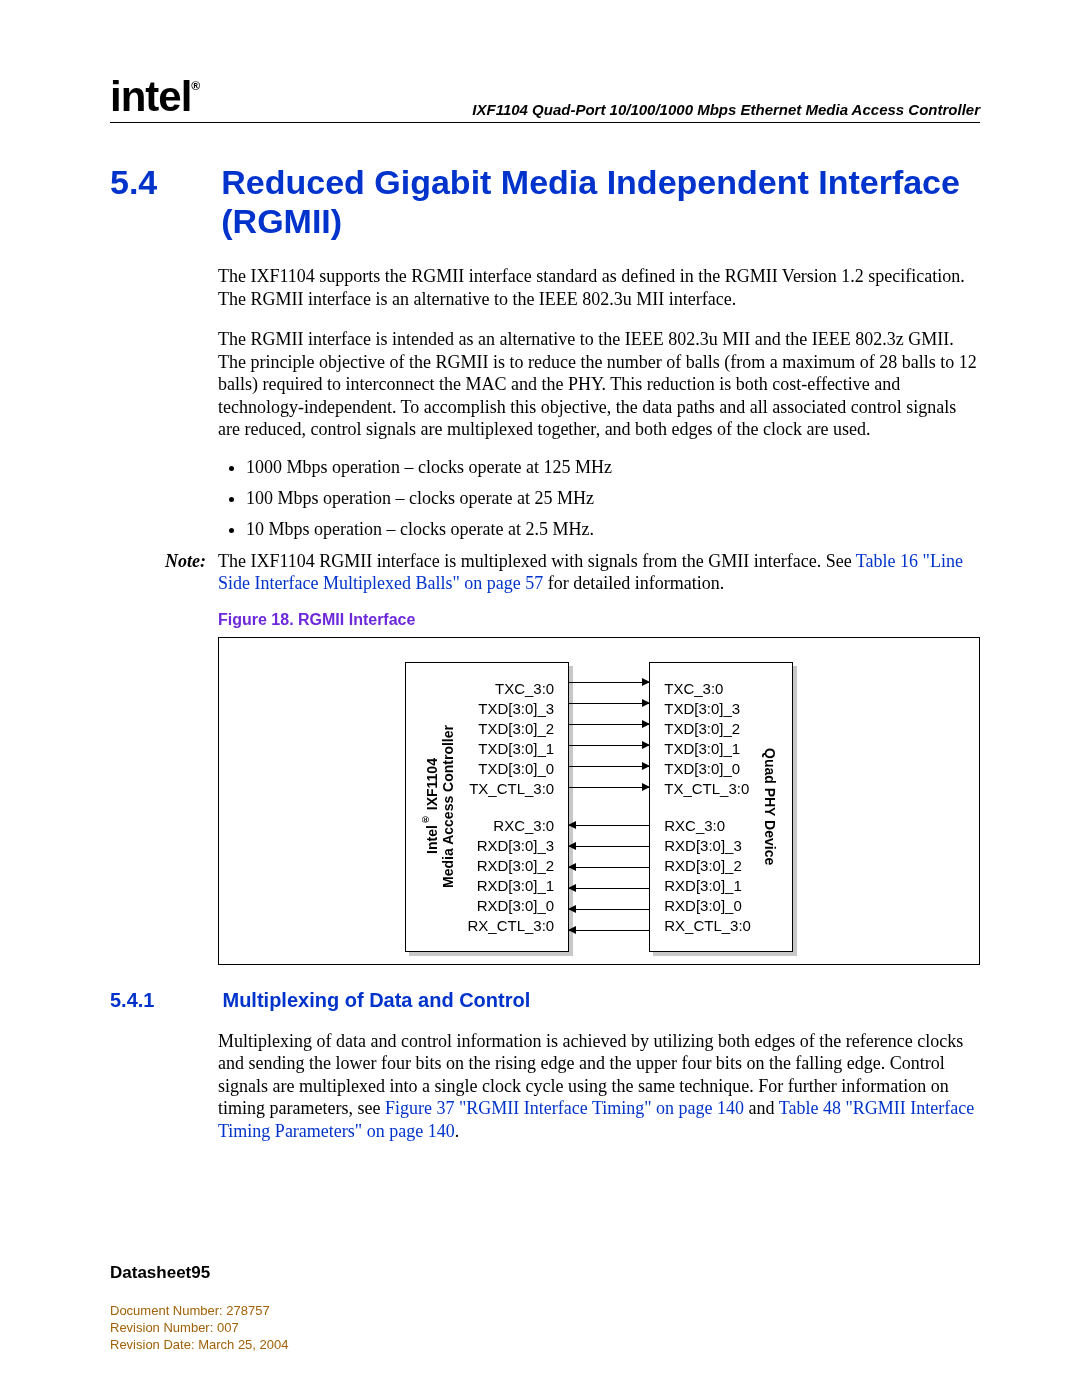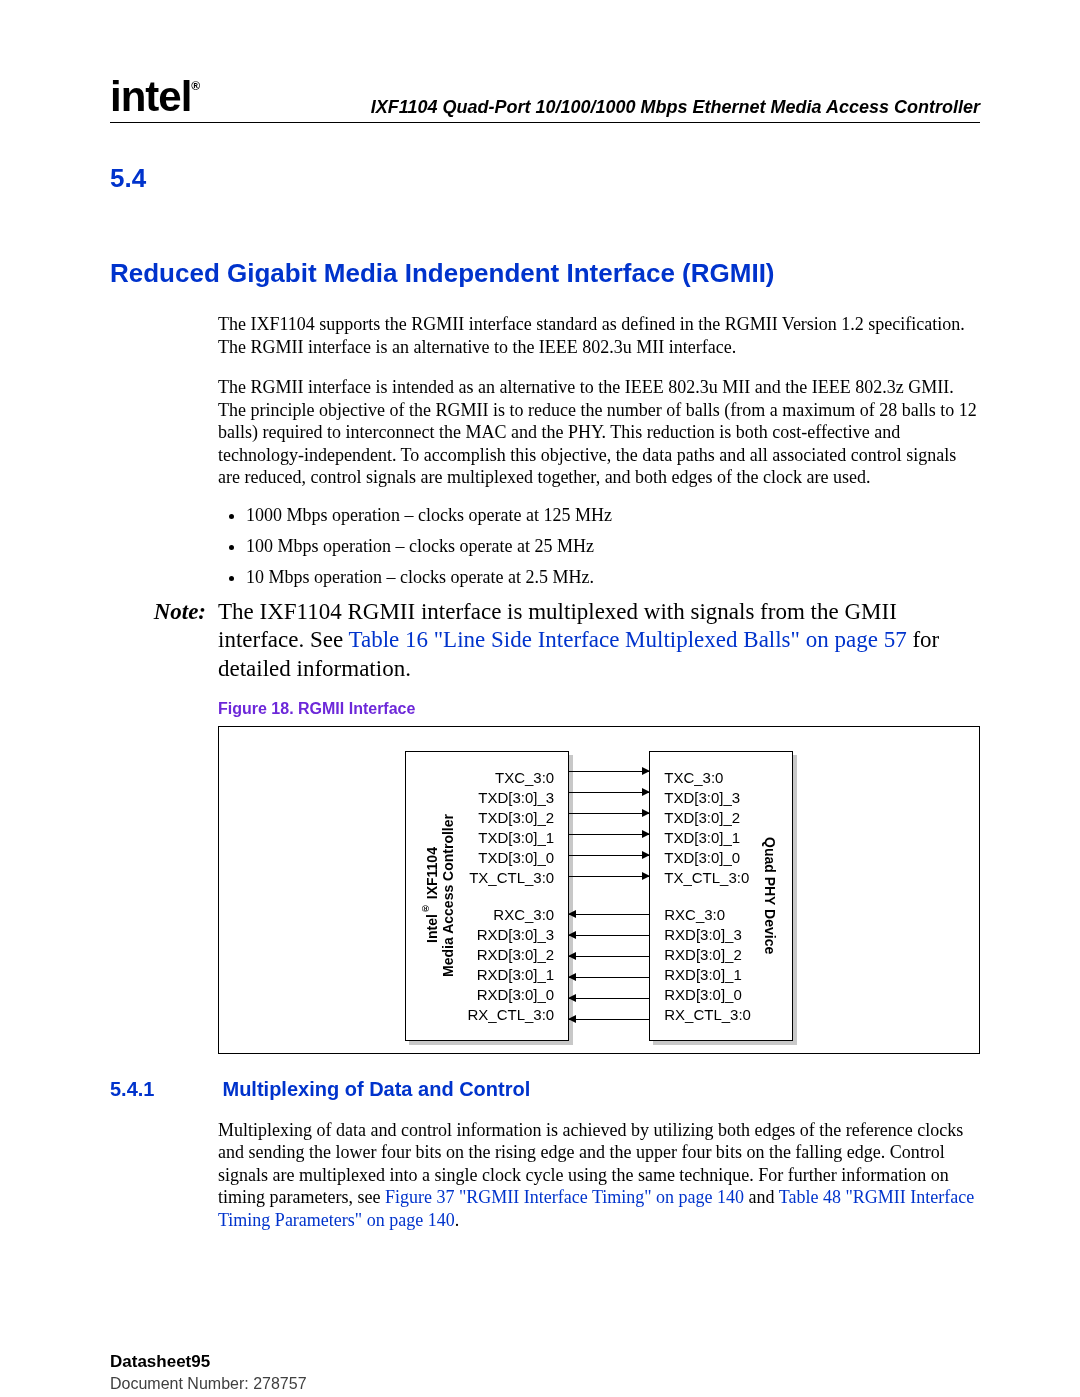--- a/index.html
+++ b/index.html
@@ -33,32 +33,31 @@
   .logo .reg {
     font-size: 12px;
     vertical-align: top;
     position: relative;
     top: 4px;
   }
   .doc-title-header {
     font-family: "Helvetica Neue", Helvetica, Arial, sans-serif;
     font-weight: 700;
     font-style: italic;
-    font-size: 18px;
+    font-size: 15px;
     text-align: right;
   }
   .section-heading {
     display: flex;
     gap: 64px;
     color: #0033cc;
     font-family: "Helvetica Neue", Helvetica, Arial, sans-serif;
     font-weight: 700;
-    font-size: 26px;
+    font-size: 34px;
     margin: 40px 0 24px 0;
-    flex-direction: column;
   }
   .sub-heading {
     display: flex;
     gap: 68px;
     color: #0033cc;
     font-family: "Helvetica Neue", Helvetica, Arial, sans-serif;
     font-weight: 700;
     font-size: 20px;
     margin: 24px 0 16px 0;
   }
@@ -71,21 +70,21 @@
   ul.body-list {
     margin-left: 108px;
     padding-left: 28px;
     font-size: 18px;
     margin-top: 0;
     margin-bottom: 4px;
   }
   ul.body-list li { margin-bottom: 10px; }
   .note-block {
     display: flex;
-    font-size: 23px;
+    font-size: 18px;
     line-height: 1.25;
     margin-bottom: 16px;
   }
   .note-label {
     font-style: italic;
     font-weight: bold;
     width: 108px;
     text-align: right;
     padding-right: 12px;
     box-sizing: border-box;
@@ -191,25 +190,25 @@
   }
   .footer-row {
     display: flex;
     justify-content: flex-start;
     font-family: "Helvetica Neue", Helvetica, Arial, sans-serif;
     font-weight: 700;
     font-size: 17px;
     border-top: 1px solid transparent;
   }
   .footer-meta {
-    color: #404040;
-    font-family: "Helvetica Neue", Helvetica, Arial, sans-serif;
-    font-size: 16px;
+    color: #a16207;
+    font-family: "Helvetica Neue", Helvetica, Arial, sans-serif;
+    font-size: 13px;
     line-height: 1.3;
-    margin-top: 2px;
+    margin-top: 20px;
   }
 </style>
 </head>
 <body>
 
 <div class="page">
 
   <div class="header-row">
     <div class="logo">
       <span>intel</span><span class="reg">®</span>

